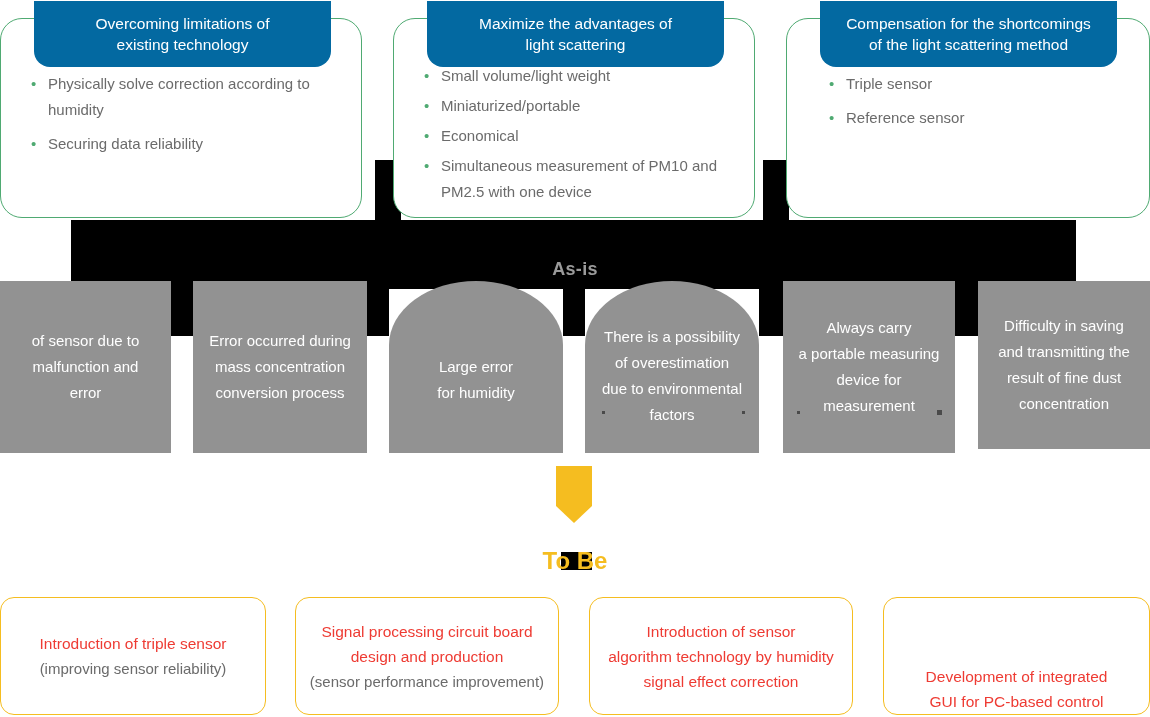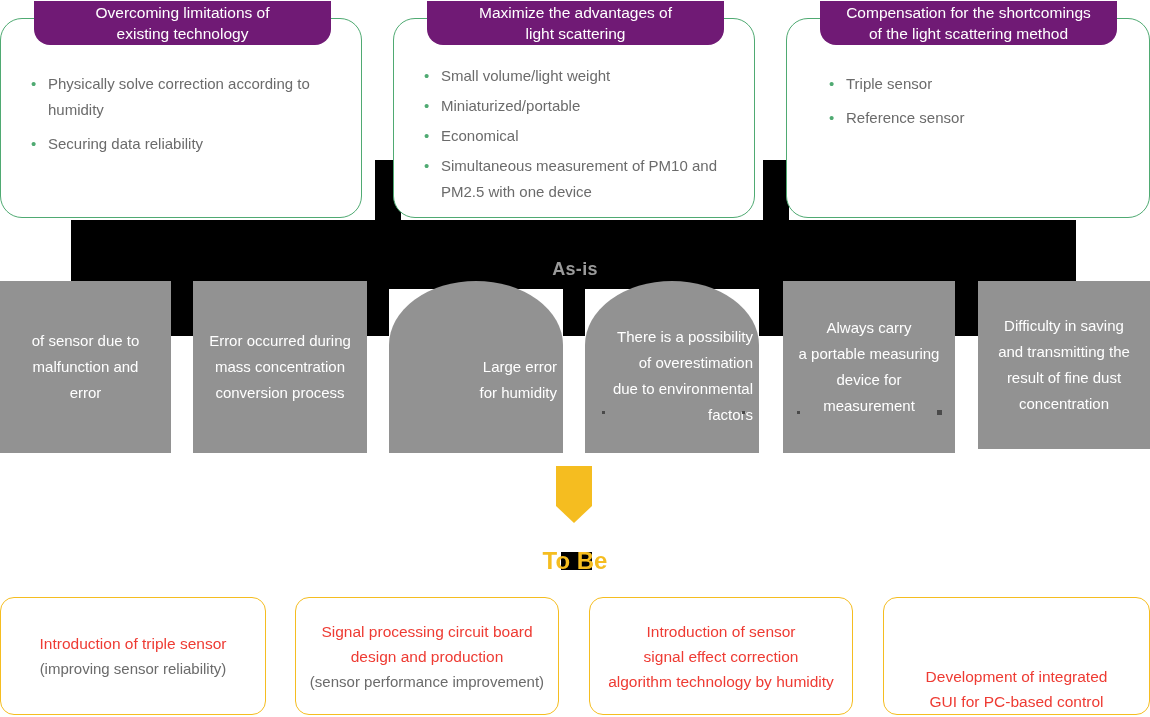--- a/index.html
+++ b/index.html
@@ -23,22 +23,22 @@
     height: 200px;
     background: #ffffff;
     border: 1.3px solid #4faa72;
     border-radius: 22px;
     box-sizing: border-box;
     z-index: 3;
   }
   .top-tab {
     position: absolute;
     top: -18px;
-    height: 44px;
-    background: #701a75;
+    height: 66px;
+    background: #0369a1;
     border-radius: 0 0 16px 16px;
     color: #ffffff;
     font-size: 15.5px;
     line-height: 21px;
     text-align: center;
     display: flex;
     align-items: center;
     justify-content: center;
     padding: 0 12px;
     box-sizing: border-box;
@@ -118,21 +118,20 @@
     box-sizing: border-box;
     z-index: 4;
     display: flex;
     align-items: center;
     justify-content: center;
   }
   .gbox .gtext { width: 100%; padding: 0 6px; }
   .gbox.arch {
     border-top-left-radius: 50% 64px;
     border-top-right-radius: 50% 64px;
-    text-align: right;
   }
   .gbox.arch .gtext { margin-top: 26px; }
   
   .speck {
     position: absolute;
     width: 3px; height: 3px;
     background: #4a4a4a;
     z-index: 6;
   }
 
@@ -348,22 +347,22 @@
   <div class="inner">
     <span class="red">Signal processing circuit board</span>
     <span class="red">design and production</span>
     <span class="grey">(sensor performance improvement)</span>
   </div>
 </div>
 
 <div class="bcard" style="left:589px; width:264px;">
   <div class="inner">
     <span class="red">Introduction of sensor</span>
+    <span class="red">algorithm technology by humidity</span>
     <span class="red">signal effect correction</span>
-    <span class="red">algorithm technology by humidity</span>
   </div>
 </div>
 
 <div class="bcard" style="left:883px; width:267px;align-items:flex-end;">
   <div class="inner">
     <span class="red">Development of integrated</span>
     <span class="red">GUI for PC-based control</span>
   </div>
 </div>
 

